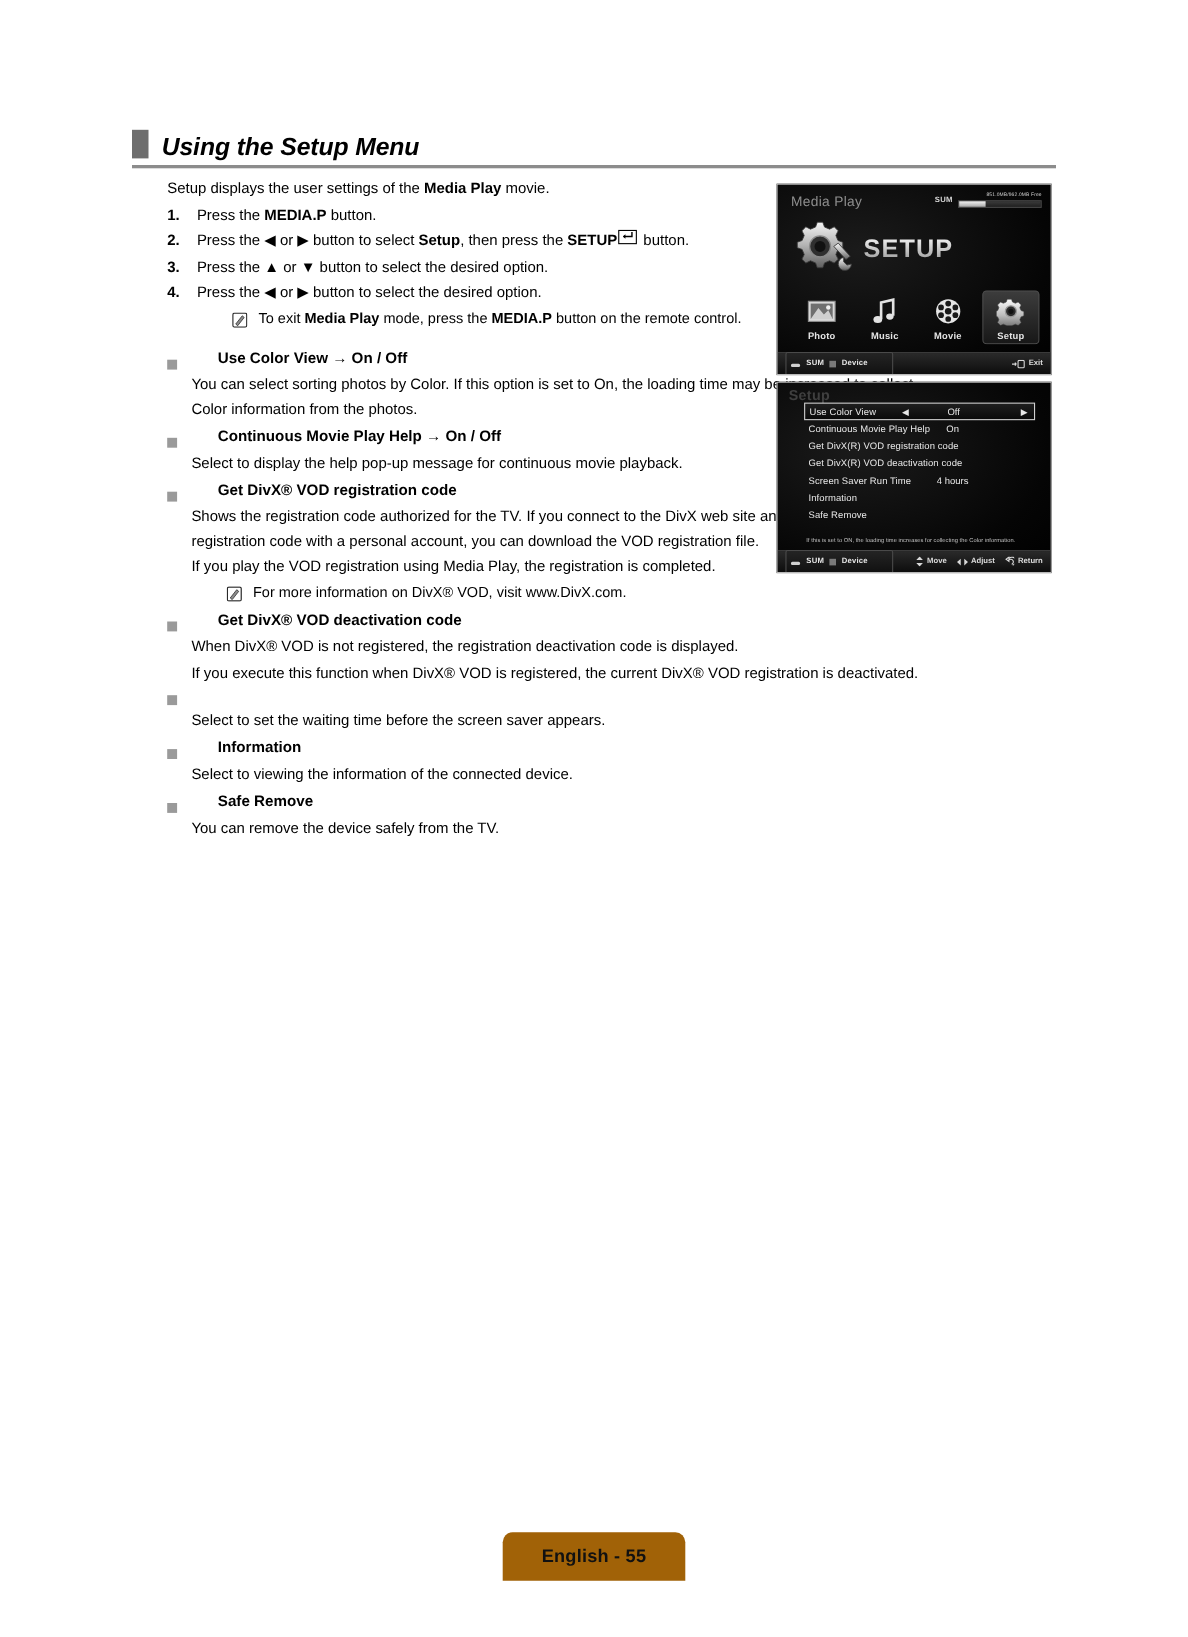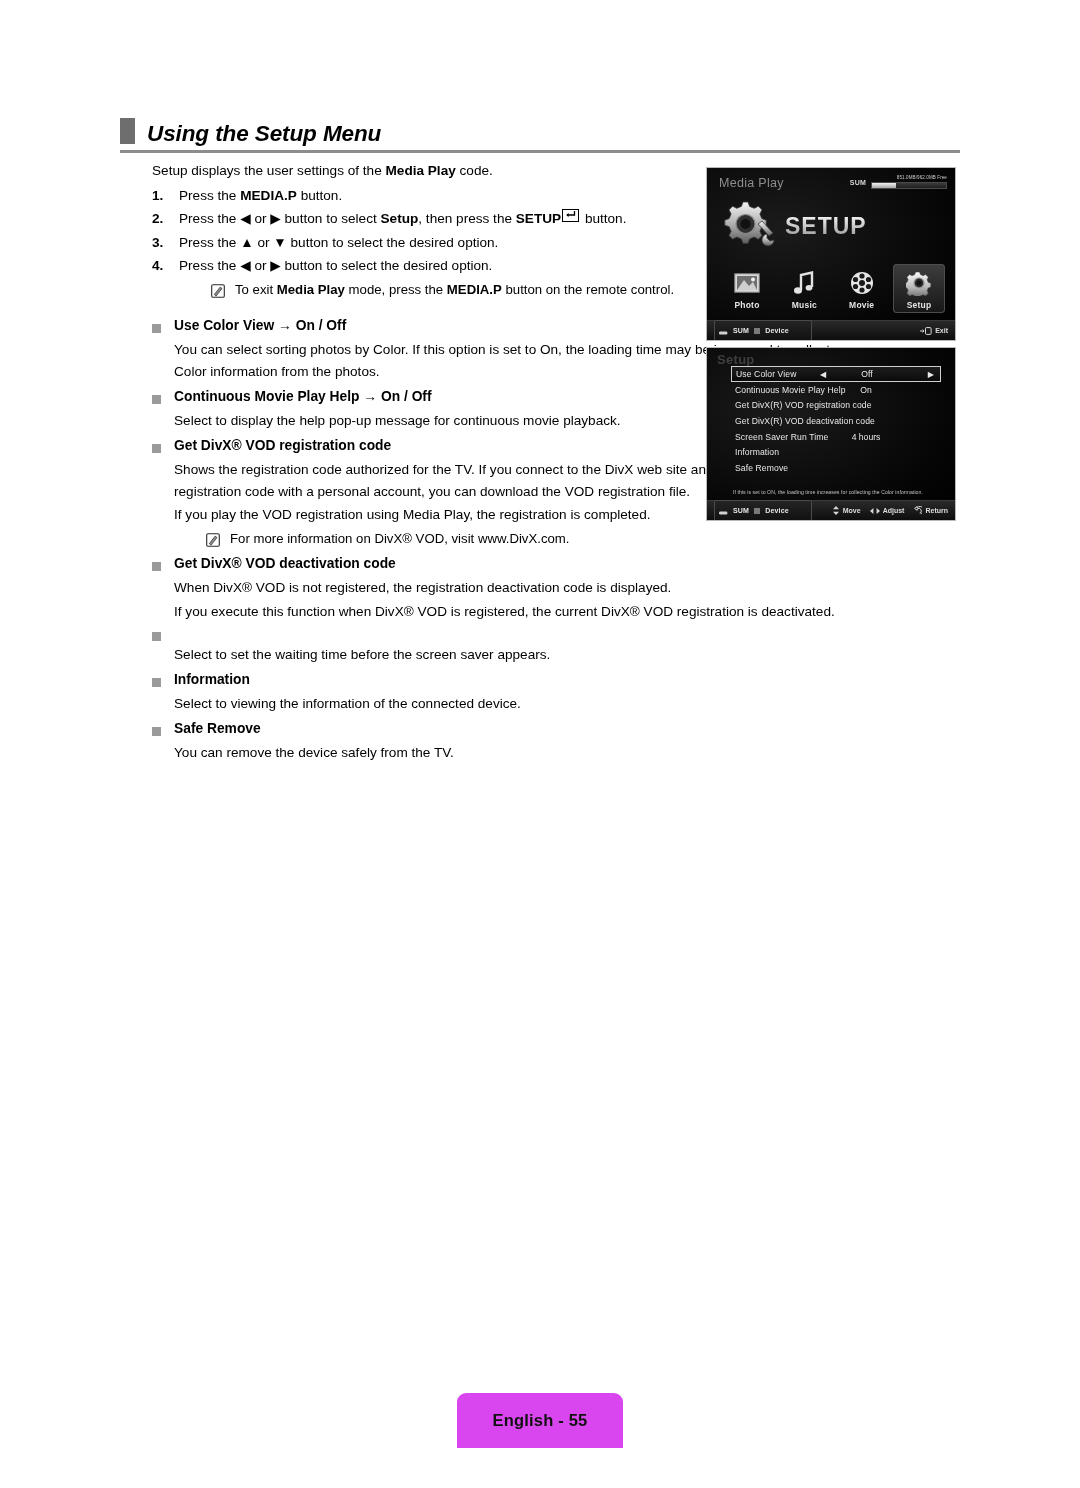--- a/index.html
+++ b/index.html
@@ -96,21 +96,22 @@
     margin-right: 10px;
     margin-top: 4px;
   }
   .note-text { flex: 1 1 auto; }
 
   
   .section { margin-top: 4px; }
   .section.tight { margin-top: 15px; }
   .sec-head {
     display: flex;
-    align-items: center;
+    align-items: flex-end;
+    gap: 24px;
   }
   .sec-bullet {
     width: 9px;
     height: 9px;
     background: #9a9a9a;
     flex: 0 0 auto;
     margin-top: 5px;
     margin-right: 13px;
   }
   .sec-title {
@@ -373,22 +374,22 @@
     line-height: 1.55;
     letter-spacing: 0.05px;
   }
 
   
   .footer-tab {
     position: absolute;
     left: 457px;
     top: 1393px;
     width: 166px;
-    height: 55px;
-    background: #d946ef;
+    height: 44px;
+    background: #a16207;
     border-radius: 9px 9px 0 0;
     display: flex;
     align-items: center;
     justify-content: center;
   }
   .footer-text {
     font-size: 16.5px;
     font-weight: bold;
     color: #111;
     letter-spacing: 0.2px;
@@ -403,21 +404,21 @@
   <div class="header-row">
     <div class="header-marker"></div>
     <div class="header-title">Using the Setup Menu</div>
   </div>
   <div class="header-rule"></div>
 </div>
 
 <div class="content">
 
   <div class="intro">
-    <span>Setup displays the user settings of the </span><b>Media Play</b><span> code.</span>
+    <span>Setup displays the user settings of the </span><b>Media Play</b><span> movie.</span>
   </div>
 
   <ol class="steps" id="steps-list">
       <li class="step">
         <span class="step-num">1.</span>
         <span class="step-text"><span>Press the </span><b>MEDIA.P</b><span> button.</span></span>
       </li>
       <li class="step">
         <span class="step-num">2.</span>
         <span class="step-text"><span>Press the </span><span>◀</span><span> or </span><span>▶</span><span> button to select </span><b>Setup</b><span>, then press the </span><b>SETUP</b><span class="enter-key"><svg width="13" height="9" viewBox="0 0 13 9">

